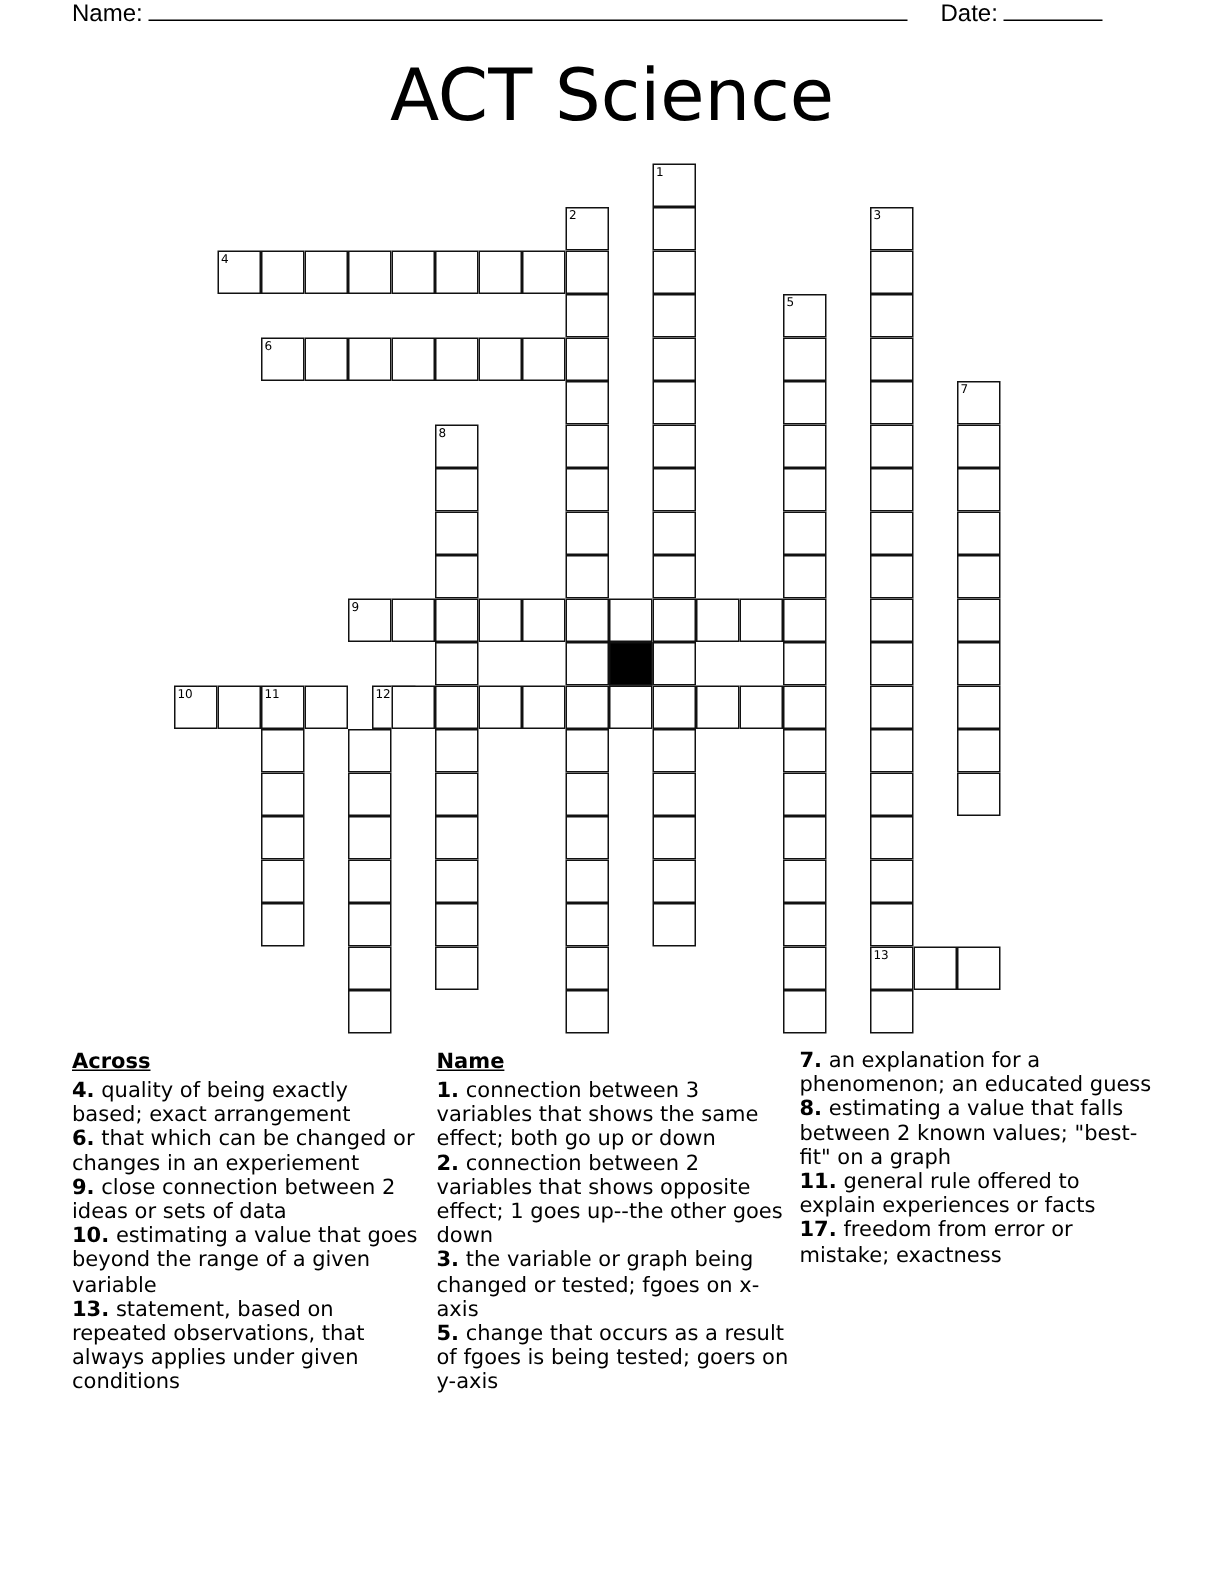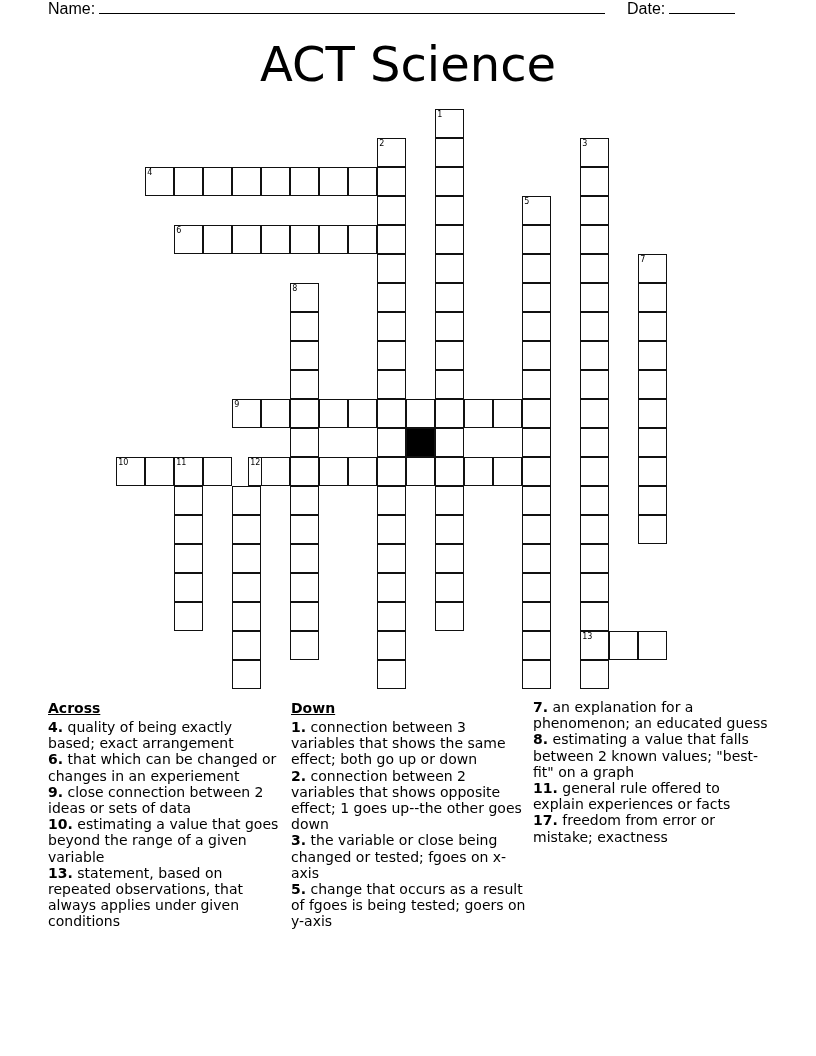--- a/index.html
+++ b/index.html
@@ -214,25 +214,25 @@
   <div id="across-list">
       <div class="clue"><b>4.</b><span> quality of being exactly based; exact arrangement</span></div>
       <div class="clue"><b>6.</b><span> that which can be changed or changes in an experiement</span></div>
       <div class="clue"><b>9.</b><span> close connection between 2 ideas or sets of data</span></div>
       <div class="clue"><b>10.</b><span> estimating a value that goes beyond the range of a given variable</span></div>
       <div class="clue"><b>13.</b><span> statement, based on repeated observations, that always applies under given conditions</span></div>
     </div>
 </div>
 
 <div class="clues col2">
-  <h3>Down</h3>
+  <h3>Name</h3>
   <div id="down-list-1">
       <div class="clue"><b>1.</b><span> connection between 3 variables that shows the same effect; both go up or down</span></div>
       <div class="clue"><b>2.</b><span> connection between 2 variables that shows opposite effect; 1 goes up--the other goes down</span></div>
-      <div class="clue"><b>3.</b><span> the variable or close being changed or tested; fgoes on x-axis</span></div>
+      <div class="clue"><b>3.</b><span> the variable or graph being changed or tested; fgoes on x-axis</span></div>
       <div class="clue"><b>5.</b><span> change that occurs as a result of fgoes is being tested; goers on y-axis</span></div>
     </div>
 </div>
 
 <div class="clues col3">
   <div id="down-list-2">
       <div class="clue"><b>7.</b><span> an explanation for a phenomenon; an educated guess</span></div>
       <div class="clue"><b>8.</b><span> estimating a value that falls between 2 known values; "best-fit" on a graph</span></div>
       <div class="clue"><b>11.</b><span> general rule offered to explain experiences or facts</span></div>
       <div class="clue"><b>17.</b><span> freedom from error or mistake; exactness</span></div>

